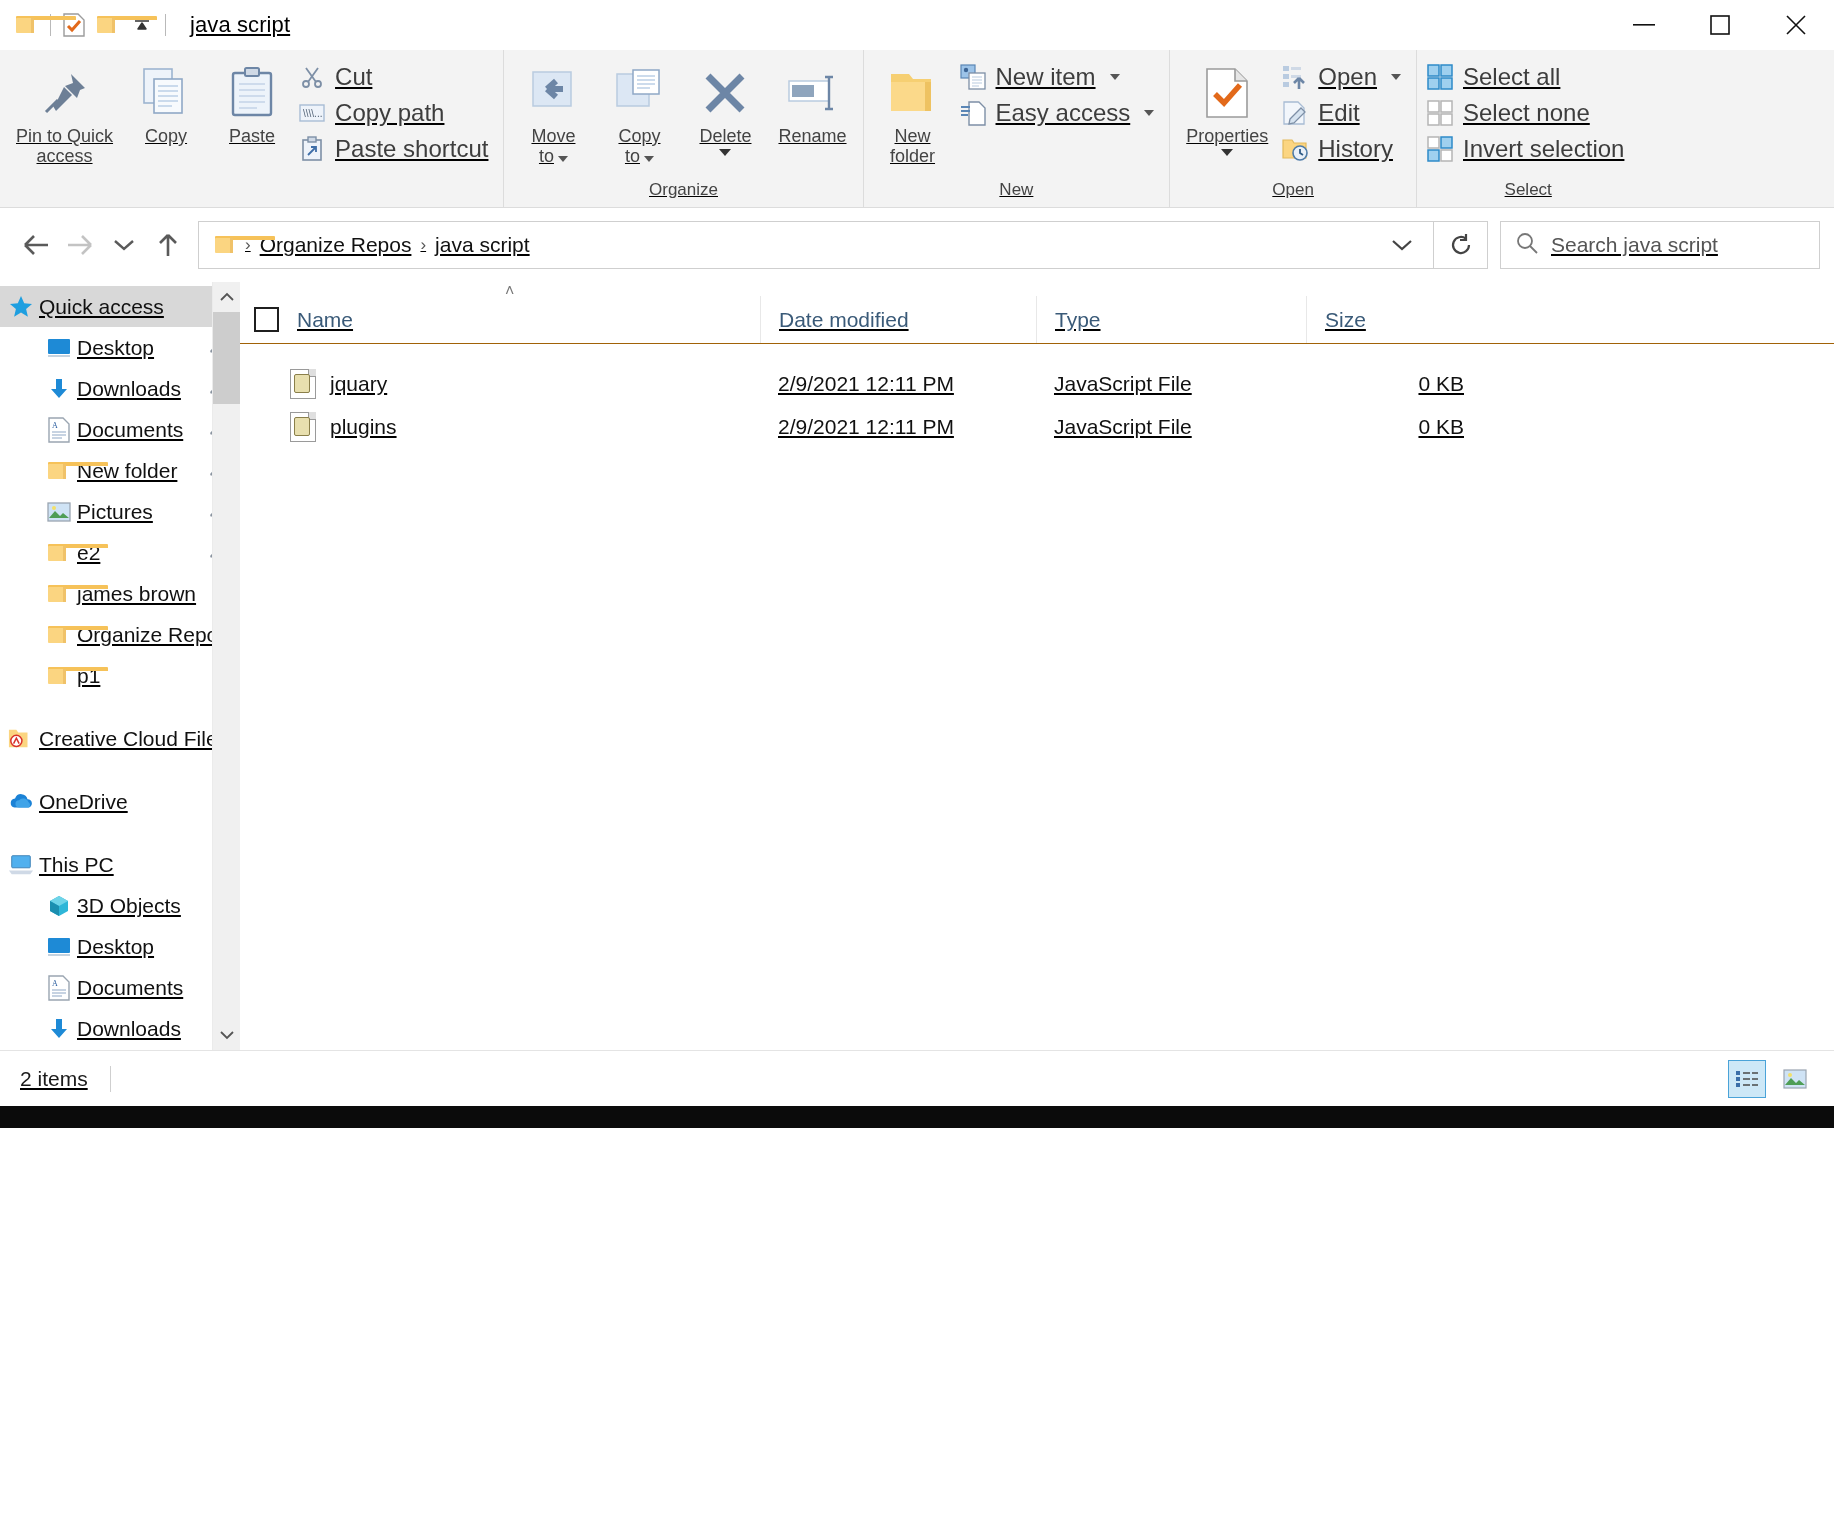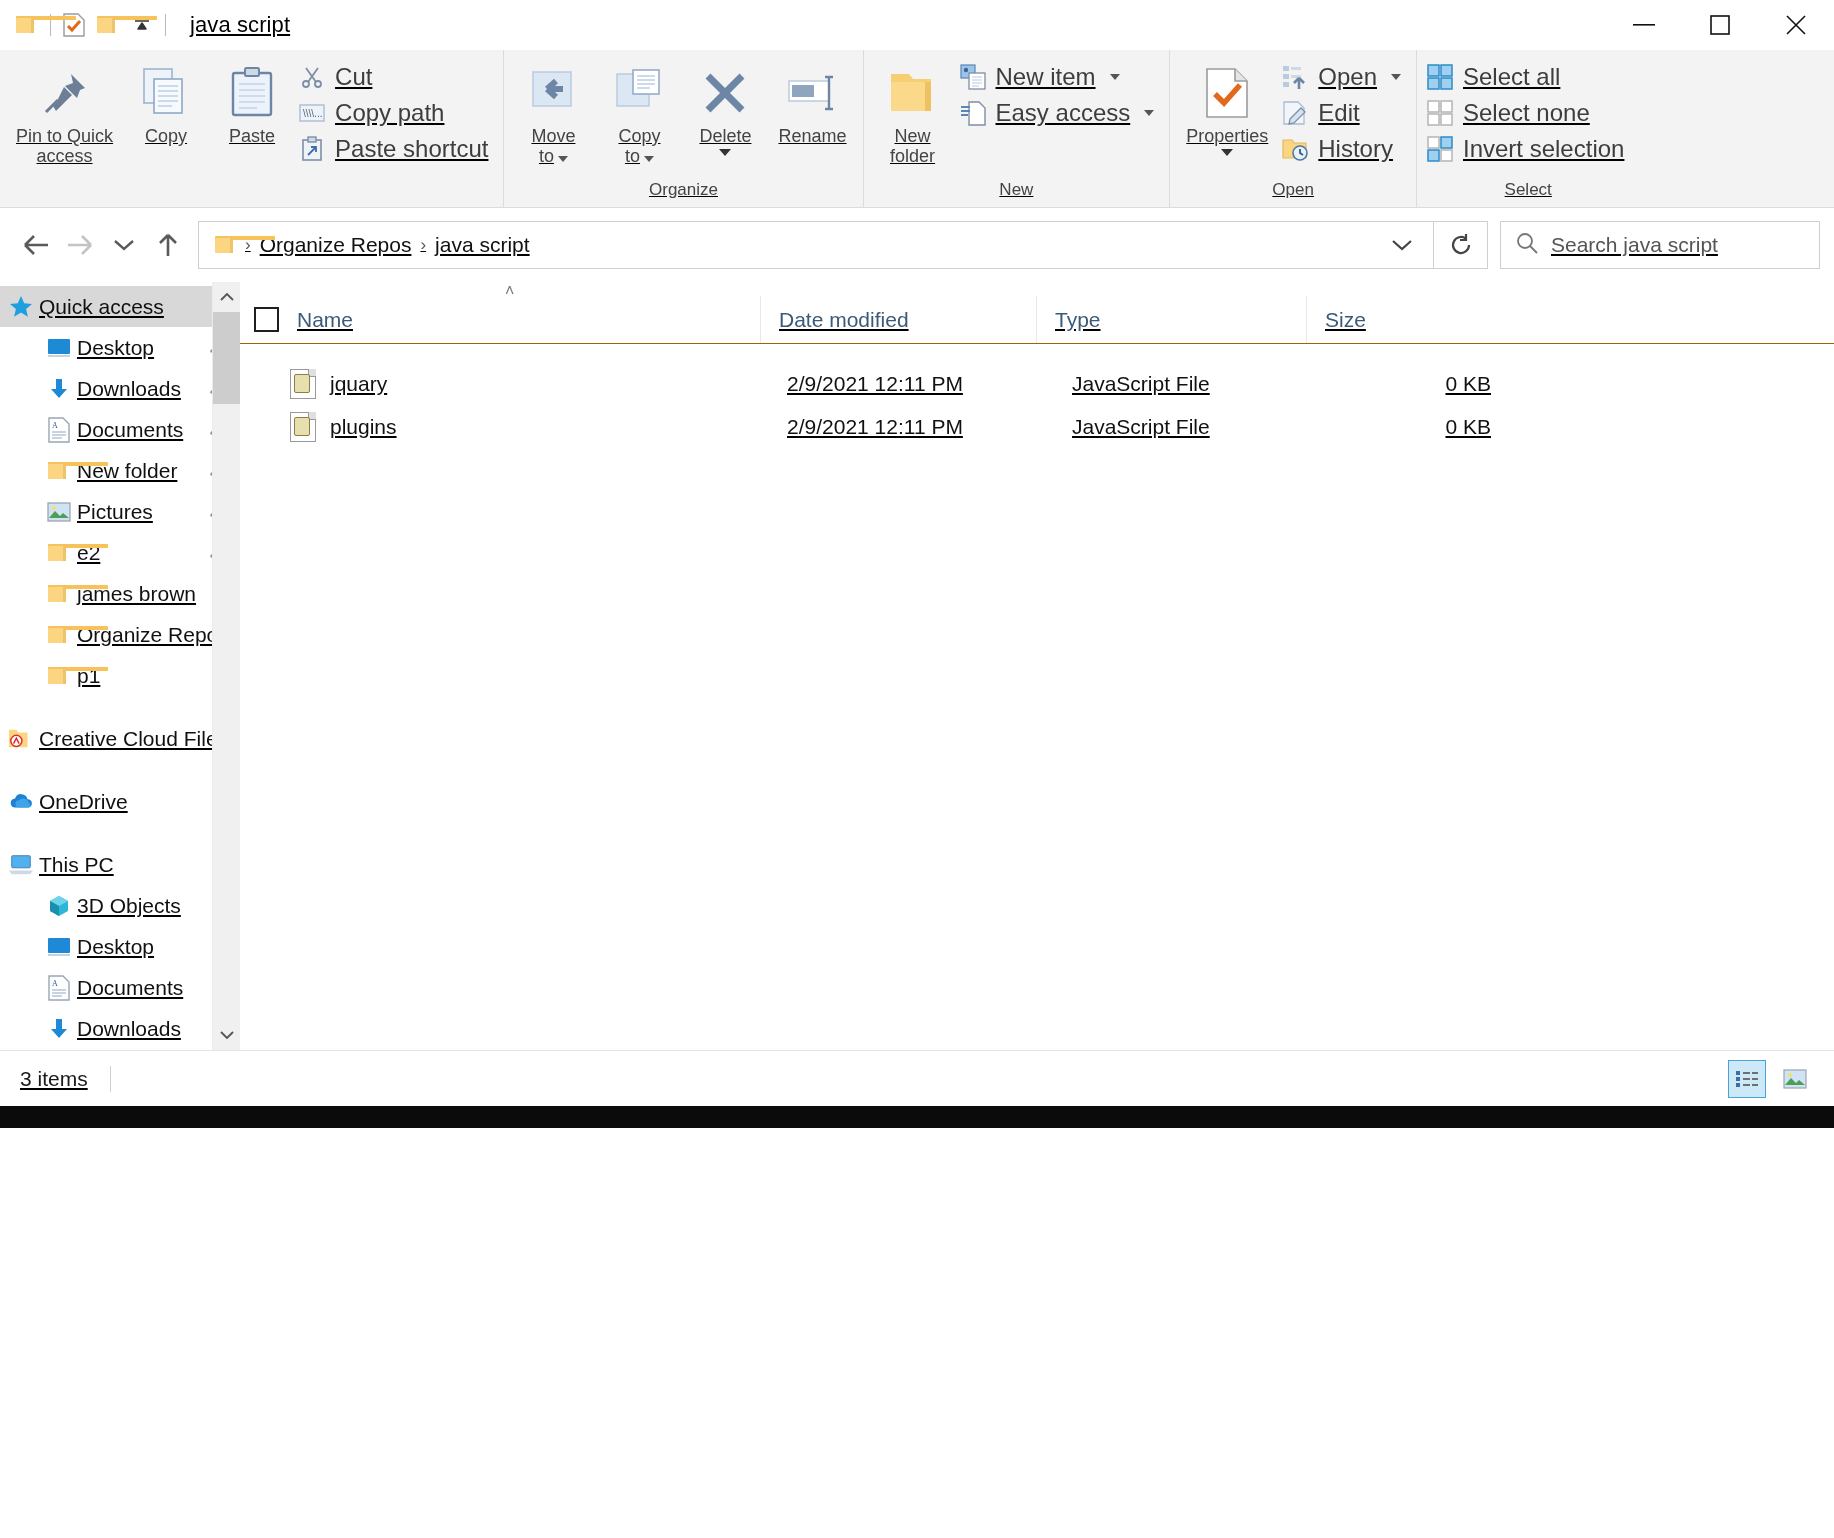--- a/index.html
+++ b/index.html
@@ -85,21 +85,21 @@
   .sortcap .arr { position:absolute; left:265px; top:0px; font-size:16px; color:#777; }
   .colhead { height:48px; display:flex; align-items:center; border-bottom:1px solid #a16207; }
   .col { font-size:21px; color:#3a5a78; display:flex; align-items:center; height:100%; padding-left:18px; border-left:1px solid #e8e8e8; }
   .col:first-child { border-left:none; }
   .col.name { width:520px; flex:0 0 520px; gap:18px; padding-left:14px; }
   .col.date { width:276px; flex:0 0 276px; }
   .col.type { width:270px; flex:0 0 270px; }
   .col.size { width:180px; flex:0 0 180px; }
   .hdr-check { width:25px; height:25px; border:2px solid #1f1f1f; background:#fff; flex:0 0 25px; }
 
-  .row { height:43px; display:flex; align-items:center;gap:9px; }
+  .row { height:43px; display:flex; align-items:center; }
   .cell { font-size:21px; color:#111; display:flex; align-items:center; height:100%; }
   .cell.name { width:520px; flex:0 0 520px; padding-left:50px; gap:14px; }
   .cell.date { width:276px; flex:0 0 276px; padding-left:18px; }
   .cell.type { width:270px; flex:0 0 270px; padding-left:18px; }
   .cell.size { width:180px; flex:0 0 180px; padding-left:18px; justify-content:flex-end; padding-right:22px; }
 
   
   .jsico { width:26px; height:30px; position:relative; flex:0 0 26px; }
   .jsico .pg { position:absolute; inset:0; background:#fff; border:1.5px solid #9a9a9a; }
   .jsico .corner { position:absolute; right:0; top:0; width:8px; height:8px; background:#dfdfdf; border-left:1.5px solid #9a9a9a; border-bottom:1.5px solid #9a9a9a; }
@@ -809,21 +809,21 @@
           <span>plugins</span>
         </div>
         <div class="cell date">2/9/2021 12:11 PM</div>
         <div class="cell type">JavaScript File</div>
         <div class="cell size">0 KB</div>
       </div>
     </div>
   </div>
 
   <div class="statusbar">
-    <span class="status-txt">3 items</span>
+    <span class="status-txt">2 items</span>
     <span class="status-sep"></span>
     <div class="viewbtns">
       <div class="viewbtn active">
         <svg width="26" height="22" viewBox="0 0 26 22">
             <g fill="#3b6ea8">
               <rect x="2" y="3" width="4" height="4"></rect>
               <rect x="2" y="9" width="4" height="4"></rect>
               <rect x="2" y="15" width="4" height="4"></rect>
             </g>
             <g stroke="#4a4a4a" stroke-width="1.6">

